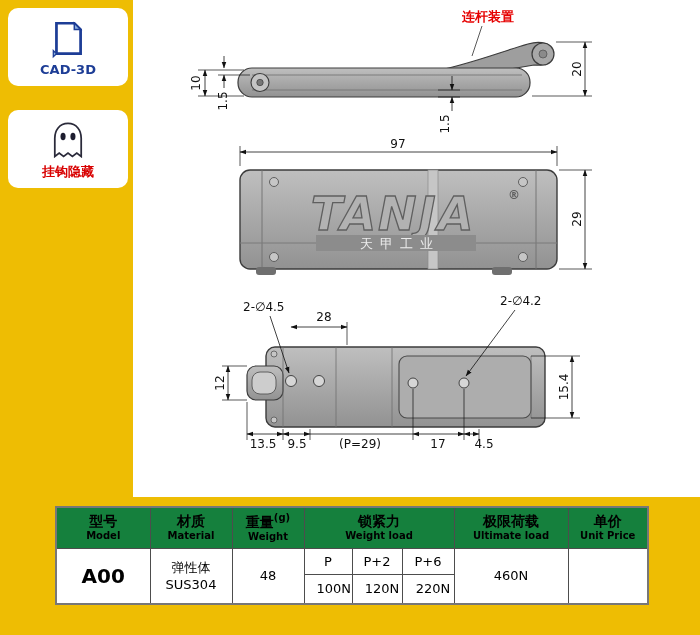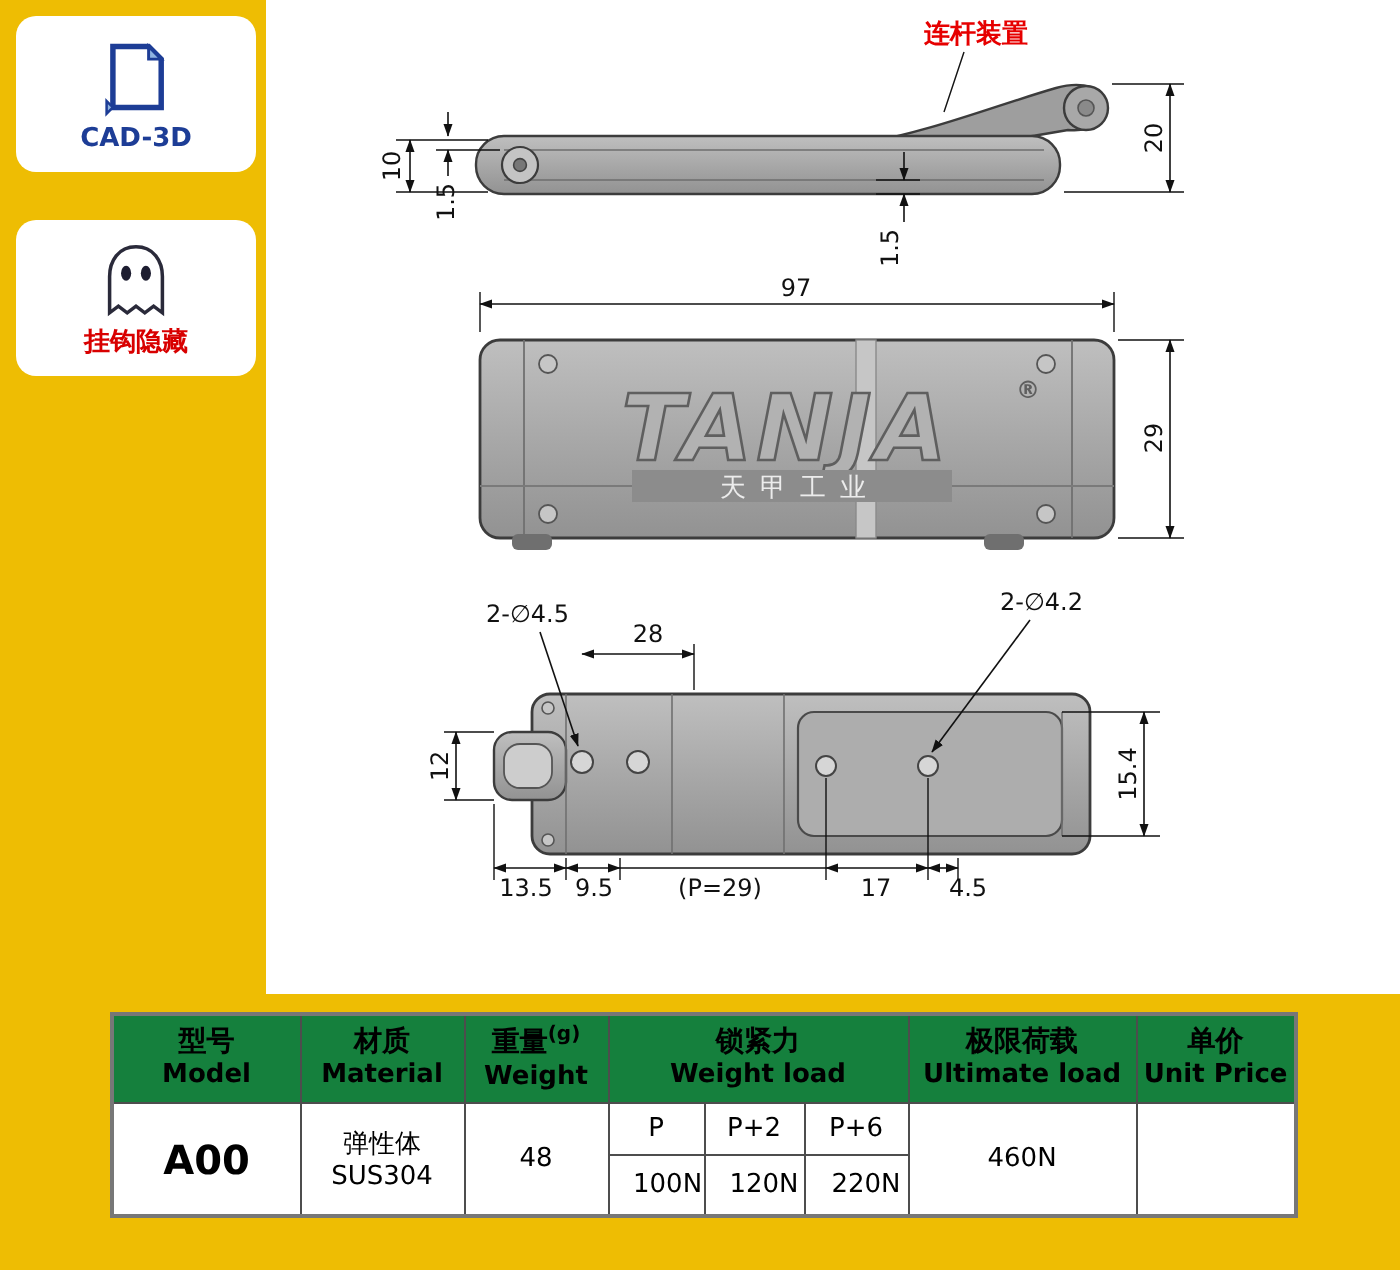--- a/index.html
+++ b/index.html
@@ -35,21 +35,21 @@
   text.logo{ font-size:46px; font-weight:bold; font-style:italic;
     fill:#b2b2b2; stroke:#5f5f5f; stroke-width:1.3px; letter-spacing:2px; }
   text.logosub{ font-size:13px; fill:#ececec; letter-spacing:7px; }
   text.logoreg{ font-size:12px; fill:#5f5f5f; font-weight:bold; }
   
   .table-wrap{ position:absolute; left:55px; top:506px; width:592px; }
   table{ border-collapse:collapse; width:100%; background:#fff; color:#000;
     border:2px solid #777; table-layout:fixed; }
   th,td{ border:1px solid #4d4d4d; text-align:center; vertical-align:middle; }
   th{ background:#15803d; font-weight:bold; font-size:14px; padding:4px 1px; line-height:1.25; }
-  th .en{ font-size:13px; }
+  th .en{ font-size:10px; }
   th sup.unit{ font-size:10px; font-weight:bold; }
   td{ font-size:13px; padding:2px; }
   td.model{ font-weight:bold; font-size:20px; }
   tr.sub1 td{ height:26px; }
   tr.sub2 td{ height:30px;padding-left:12px; }
 </style>
 </head>
 <body>
 
 <div class="white-area"></div>

